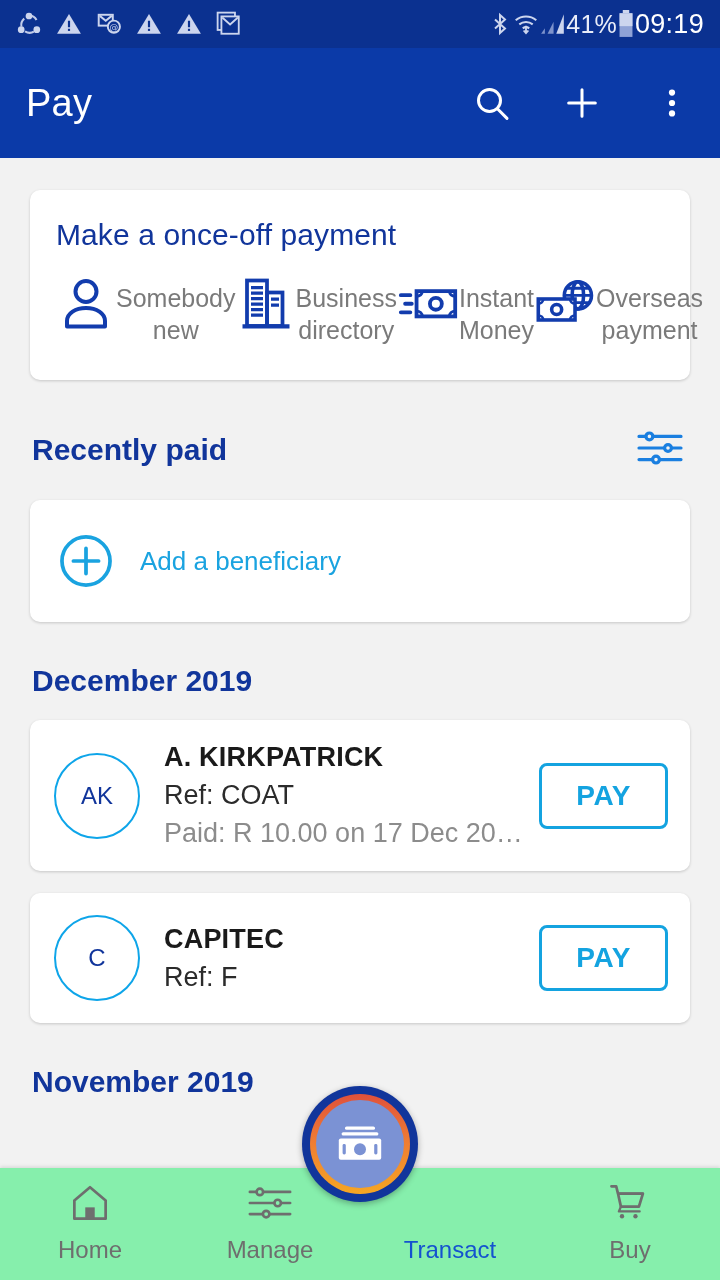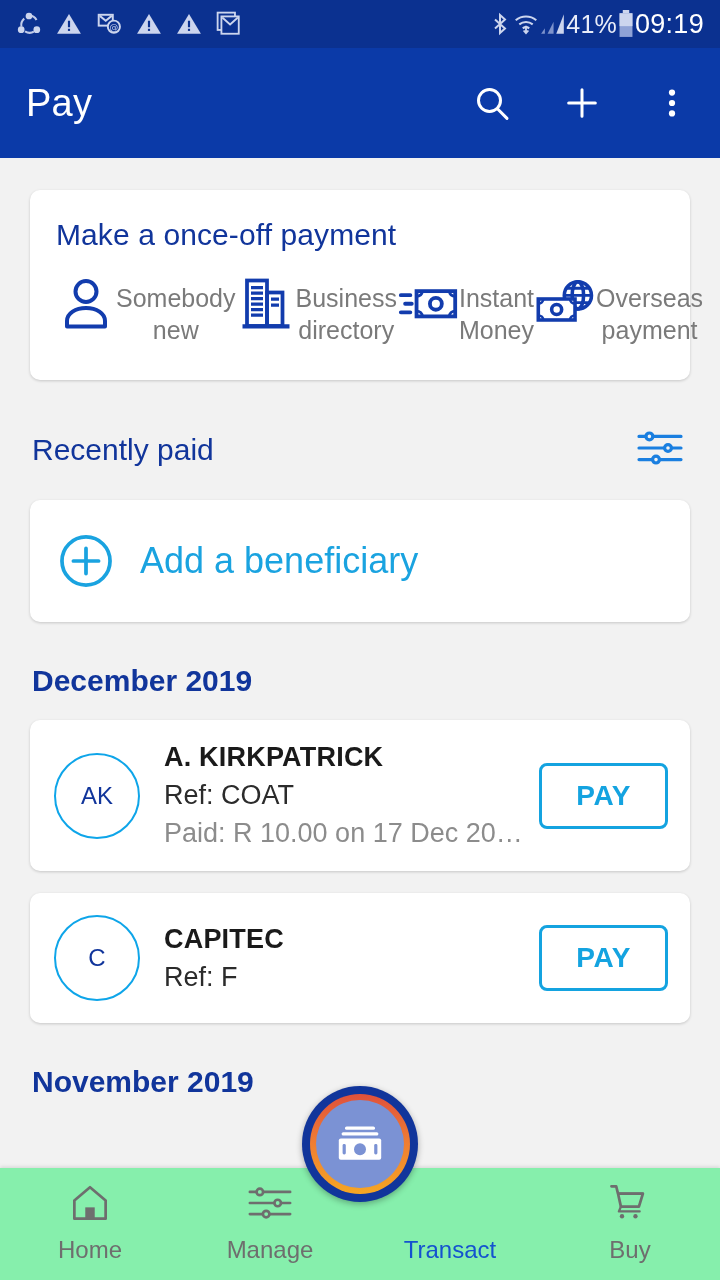--- a/index.html
+++ b/index.html
@@ -44,29 +44,29 @@
   .onceoff-title { color:#11359b; font-size:30px; font-weight:400; margin-bottom:22px; letter-spacing:.1px; }
   .opt-row { display:flex; }
   .opt { flex:1; display:flex; flex-direction:row; align-items:center; cursor:pointer; }
   .opt-icon { height:60px; display:flex; align-items:flex-end; justify-content:center; margin-bottom:20px; }
   .opt-label { color:#7a7a7a; font-size:25px; line-height:1.28; text-align:center; }
 
   
   .section-head {
     margin:44px 32px 0 32px; display:flex; align-items:center; justify-content:space-between;
   }
-  .section-title { color:#11359b; font-size:30px; }
+  .section-title { color:#11359b; font-size:30px;font-weight:bold; }
   .filter-btn { cursor:pointer; padding:4px; }
 
   
   .addben {
     margin:24px 30px 0 30px; height:122px; display:flex; align-items:center;
     padding:0 28px; cursor:pointer;
   }
-  .addben-label { color:#1aa3e0; font-size:36px; margin-left:26px; }
+  .addben-label { color:#1aa3e0; font-size:26px; margin-left:26px; }
 
   
   .month { color:#11359b; font-size:30px; font-weight:700; margin:42px 0 0 32px; }
 
   
   .ben {
     margin:22px 30px 0 30px; padding:22px 22px 22px 24px;
     display:flex; align-items:center;
   }
   .avatar {

